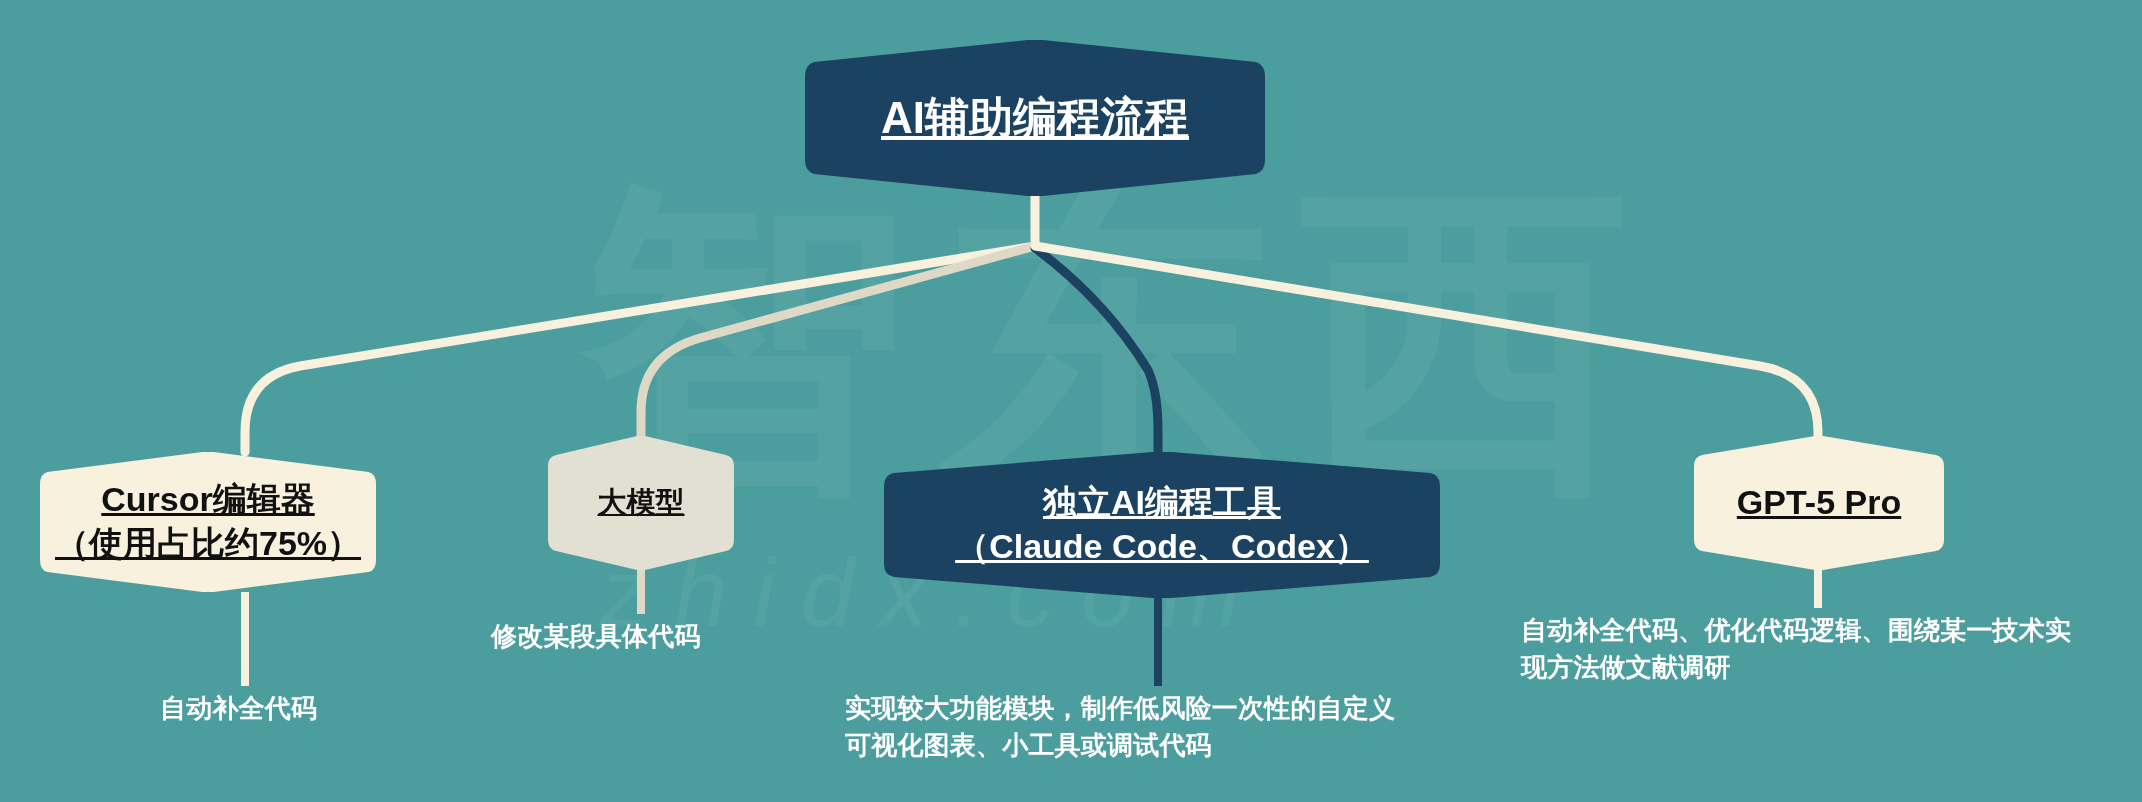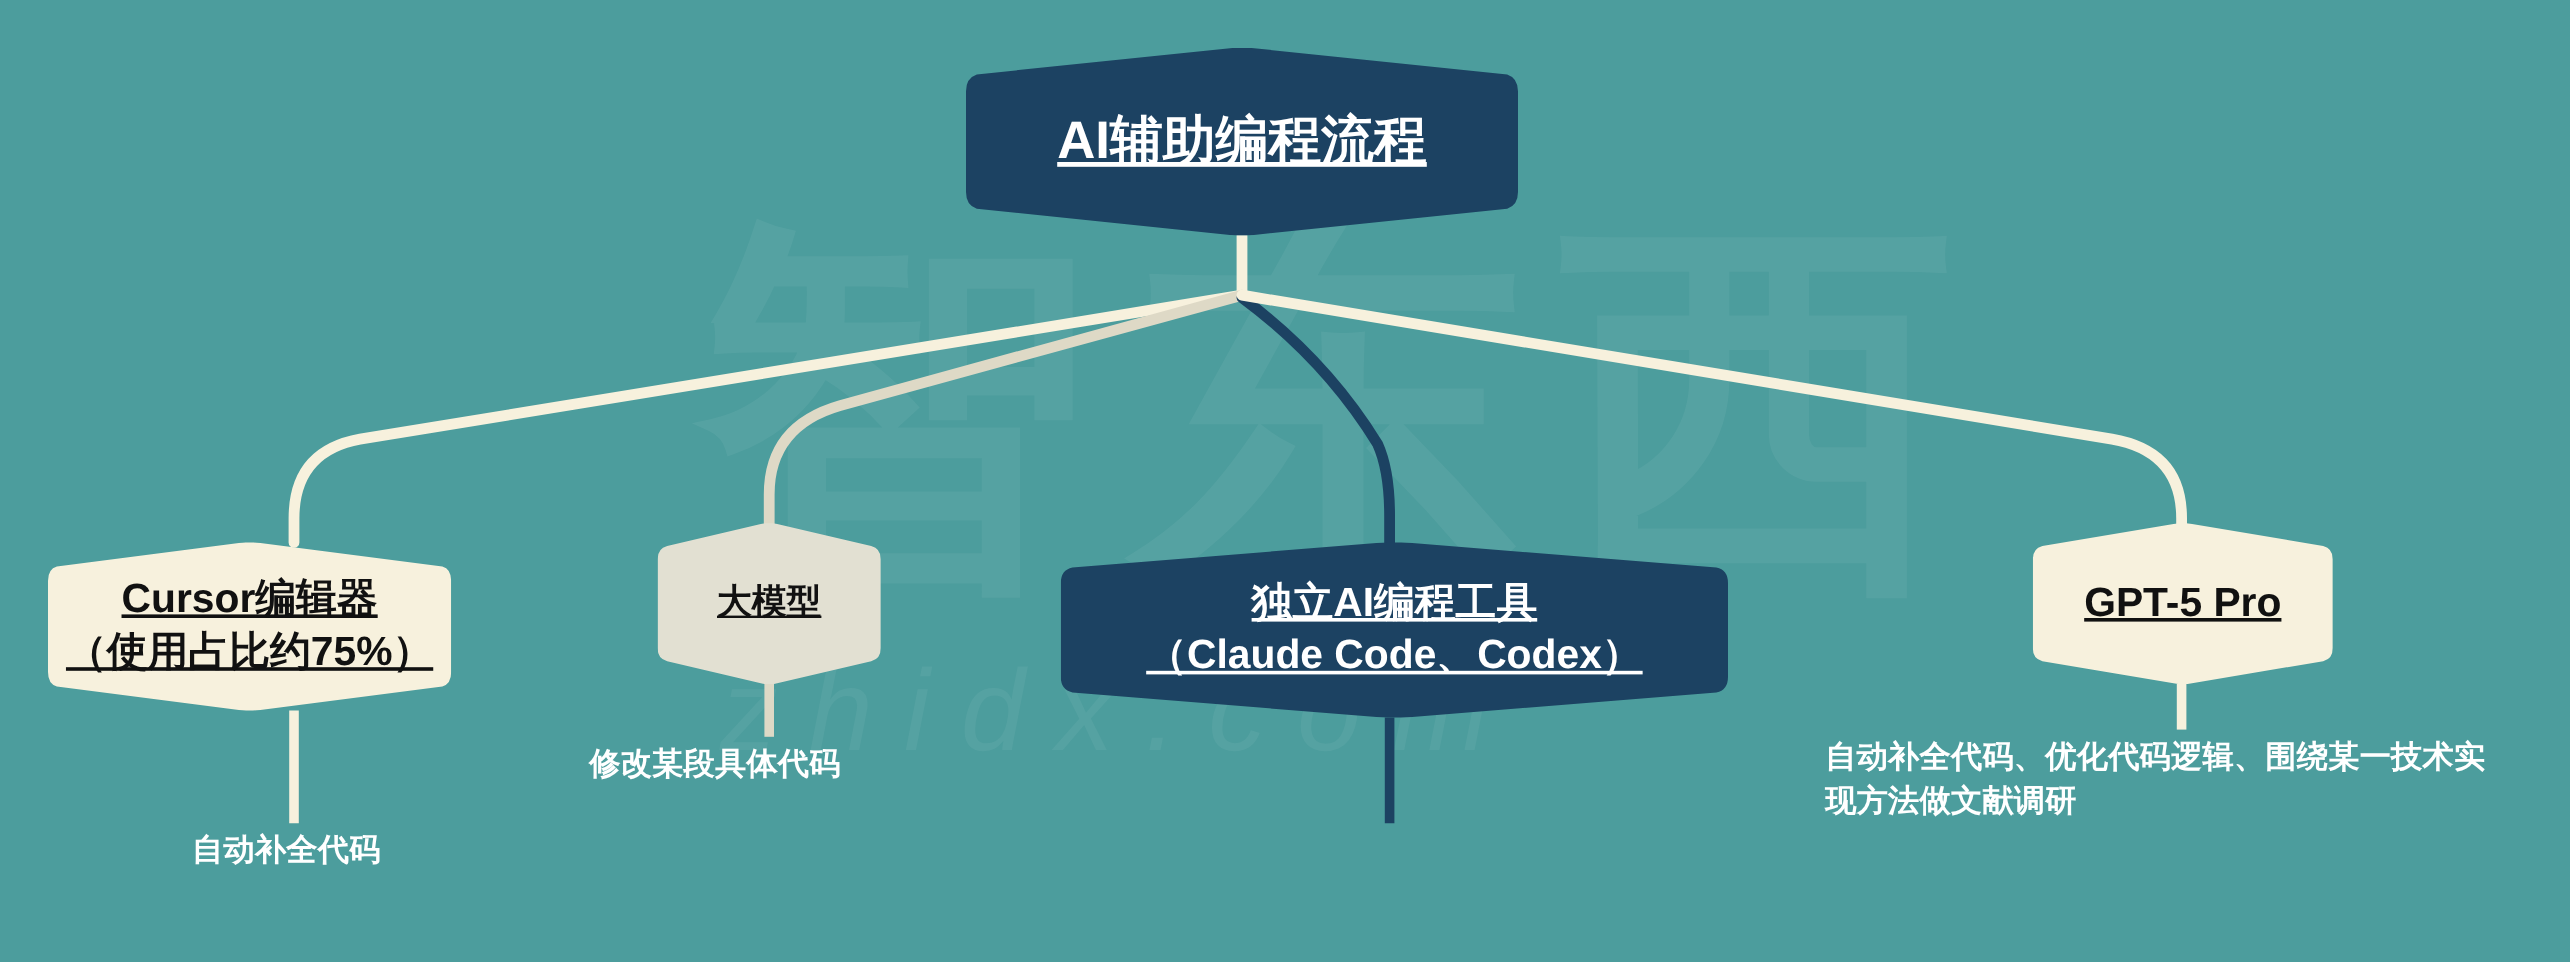--- a/index.html
+++ b/index.html
@@ -154,17 +154,19 @@
                L 250 104 Q 250 113 242 115 L 129 134 Q 125 135 121 134 L 8 115
                Q 0 113 0 104 Z" fill="#f7f1dd"></path>
     </svg>
     <div class="node-label" style="font-size:34px;">GPT-5 Pro</div>
   </div>
 
   <div class="caption" style="left:160px; top:690px; font-size:26px; width:440px;">自动补全代码</div>
 
   <div class="caption" style="left:491px; top:618px; font-size:26px; width:340px;">修改某段具体代码</div>
 
+  <div class="caption" style="left:845px; top:690px; font-size:26px; width:620px;">实现较大功能模块，制作低风险一次性的自定义
+可视化图表、小工具或调试代码</div>
 
   <div class="caption" style="left:1521px; top:612px; font-size:26px; width:610px;">自动补全代码、优化代码逻辑、围绕某一技术实
 现方法做文献调研</div>
 
 </div>
 
 </body></html>

